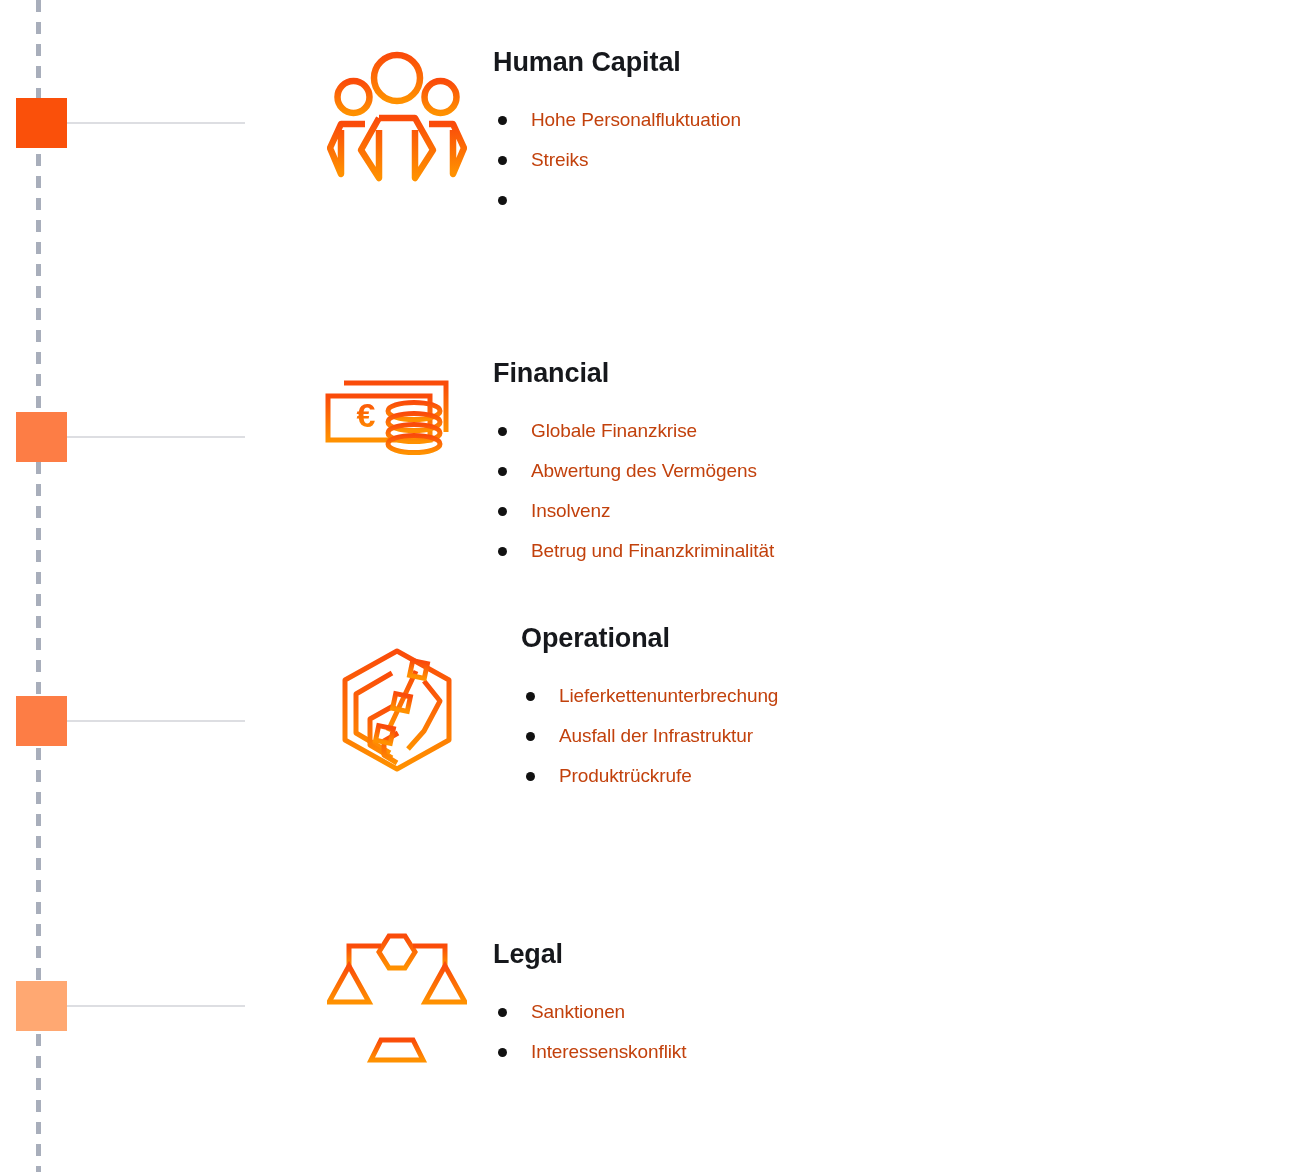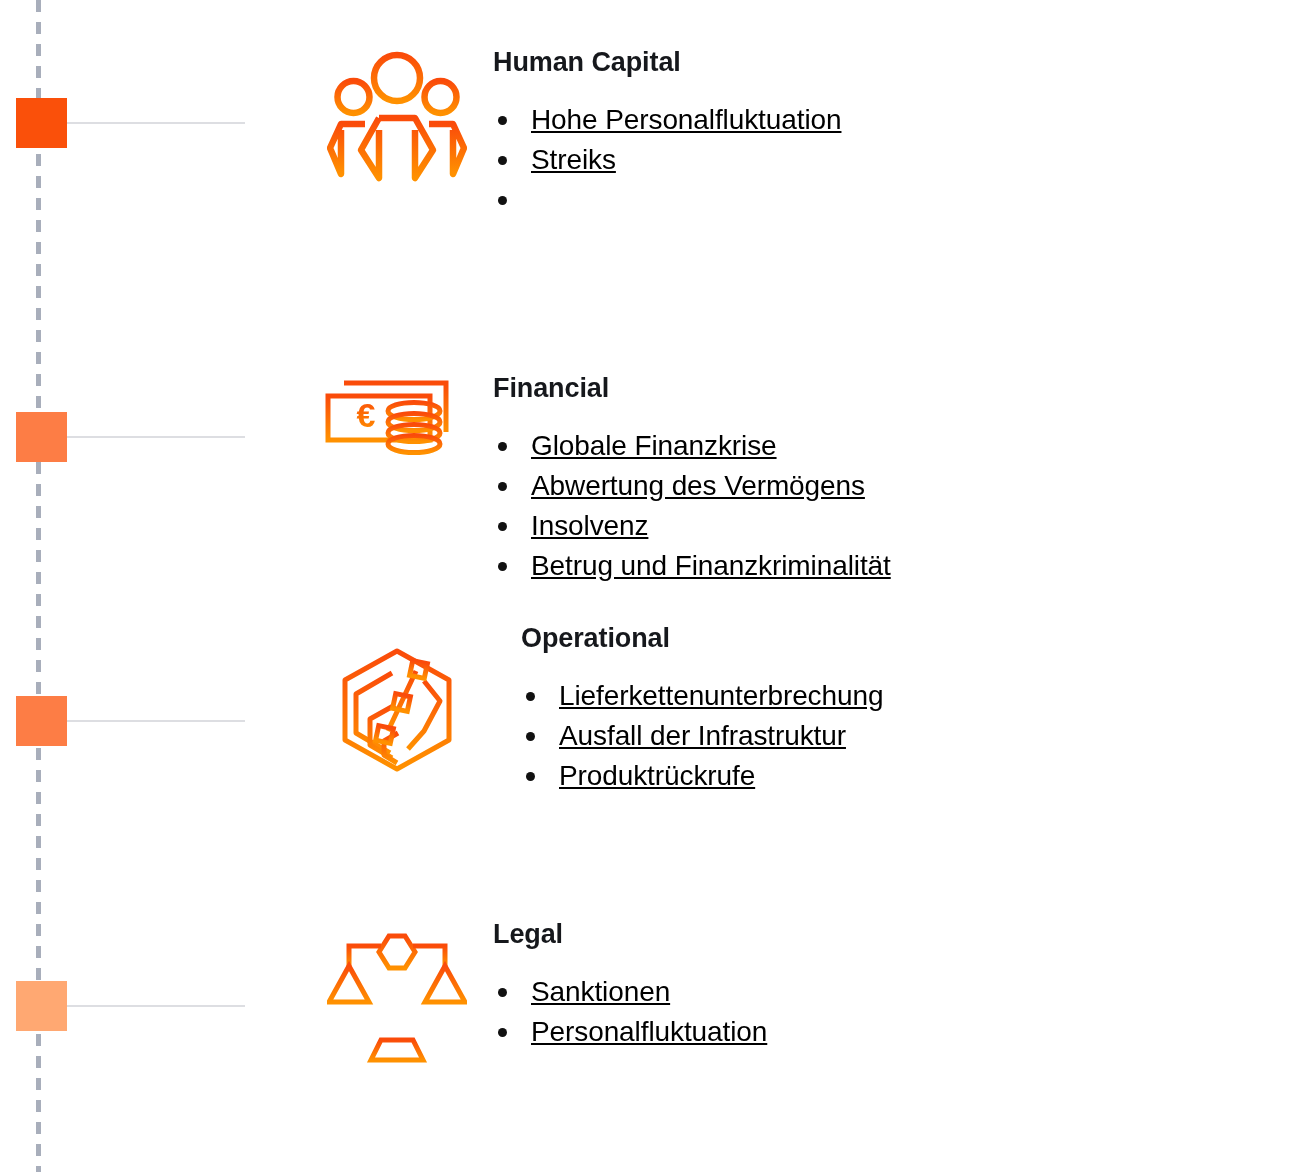--- a/index.html
+++ b/index.html
@@ -82,26 +82,25 @@
   }
 
   .bullet-list {
     list-style: none;
     margin-top: 22px;
   }
 
   .bullet-list li {
     position: relative;
     padding-left: 38px;
-    font-size: 28px;
+    font-size: 19px;
     line-height: 40px;
-    color: #000000;
+    color: #c2410c;
     letter-spacing: -0.1px;
     white-space: nowrap;
-    text-decoration: underline;
   }
 
   .bullet-list li .dot {
     position: absolute;
     left: 5px;
     top: 16px;
     width: 9px;
     height: 9px;
     border-radius: 50%;
     background: #111111;
@@ -111,33 +110,33 @@
   #row-human-capital  { top: 0px; }
   #row-human-capital  .marker    { top: 98px; }
   #row-human-capital  .connector { top: 122px; }
   #row-human-capital  .icon-wrap { top: 48px; }
   #row-human-capital  .content   { top: 48px; }
 
   #row-financial      { top: 0px; }
   #row-financial      .marker    { top: 412px; }
   #row-financial      .connector { top: 436px; }
   #row-financial      .icon-wrap { top: 362px; }
-  #row-financial      .content   { top: 374px; }
+  #row-financial      .content   { top: 359px; }
 
   #row-operational    { top: 0px; }
   #row-operational    .marker    { top: 696px; }
   #row-operational    .connector { top: 720px; }
   #row-operational    .icon-wrap { top: 645px; }
   #row-operational    .content   { top: 624px; margin-left: 28px; }
 
   #row-legal          { top: 0px; }
   #row-legal          .marker    { top: 981px; }
   #row-legal          .connector { top: 1005px; }
   #row-legal          .icon-wrap { top: 928px; }
-  #row-legal          .content   { top: 920px; }
+  #row-legal          .content   { top: 940px; }
 </style>
 </head>
 <body>
 
 <div id="stage">
 
   <div class="timeline-axis" style="background-image: linear-gradient(rgb(168, 174, 187) 0px, rgb(168, 174, 187) 12px, rgba(0, 0, 0, 0) 12px, rgba(0, 0, 0, 0) 22px);"></div>
 
   <div class="row" id="row-human-capital">
     <div class="marker" style="background: rgb(250, 80, 10);"></div>
@@ -304,18 +303,18 @@
 
           <path d="M18 136 L122 136"></path>
         </g>
       </svg>
     </div>
 
     <div class="content">
       <div class="section-title">Legal</div>
       <ul class="bullet-list">
         <li><span class="dot"></span><span>Sanktionen</span></li>
-        <li><span class="dot"></span><span>Personalfluktuation</span></li>
+        <li><span class="dot"></span><span>Interessenskonflikt</span></li>
       </ul>
     </div>
   </div>
 
 </div>
 
 </body></html>

